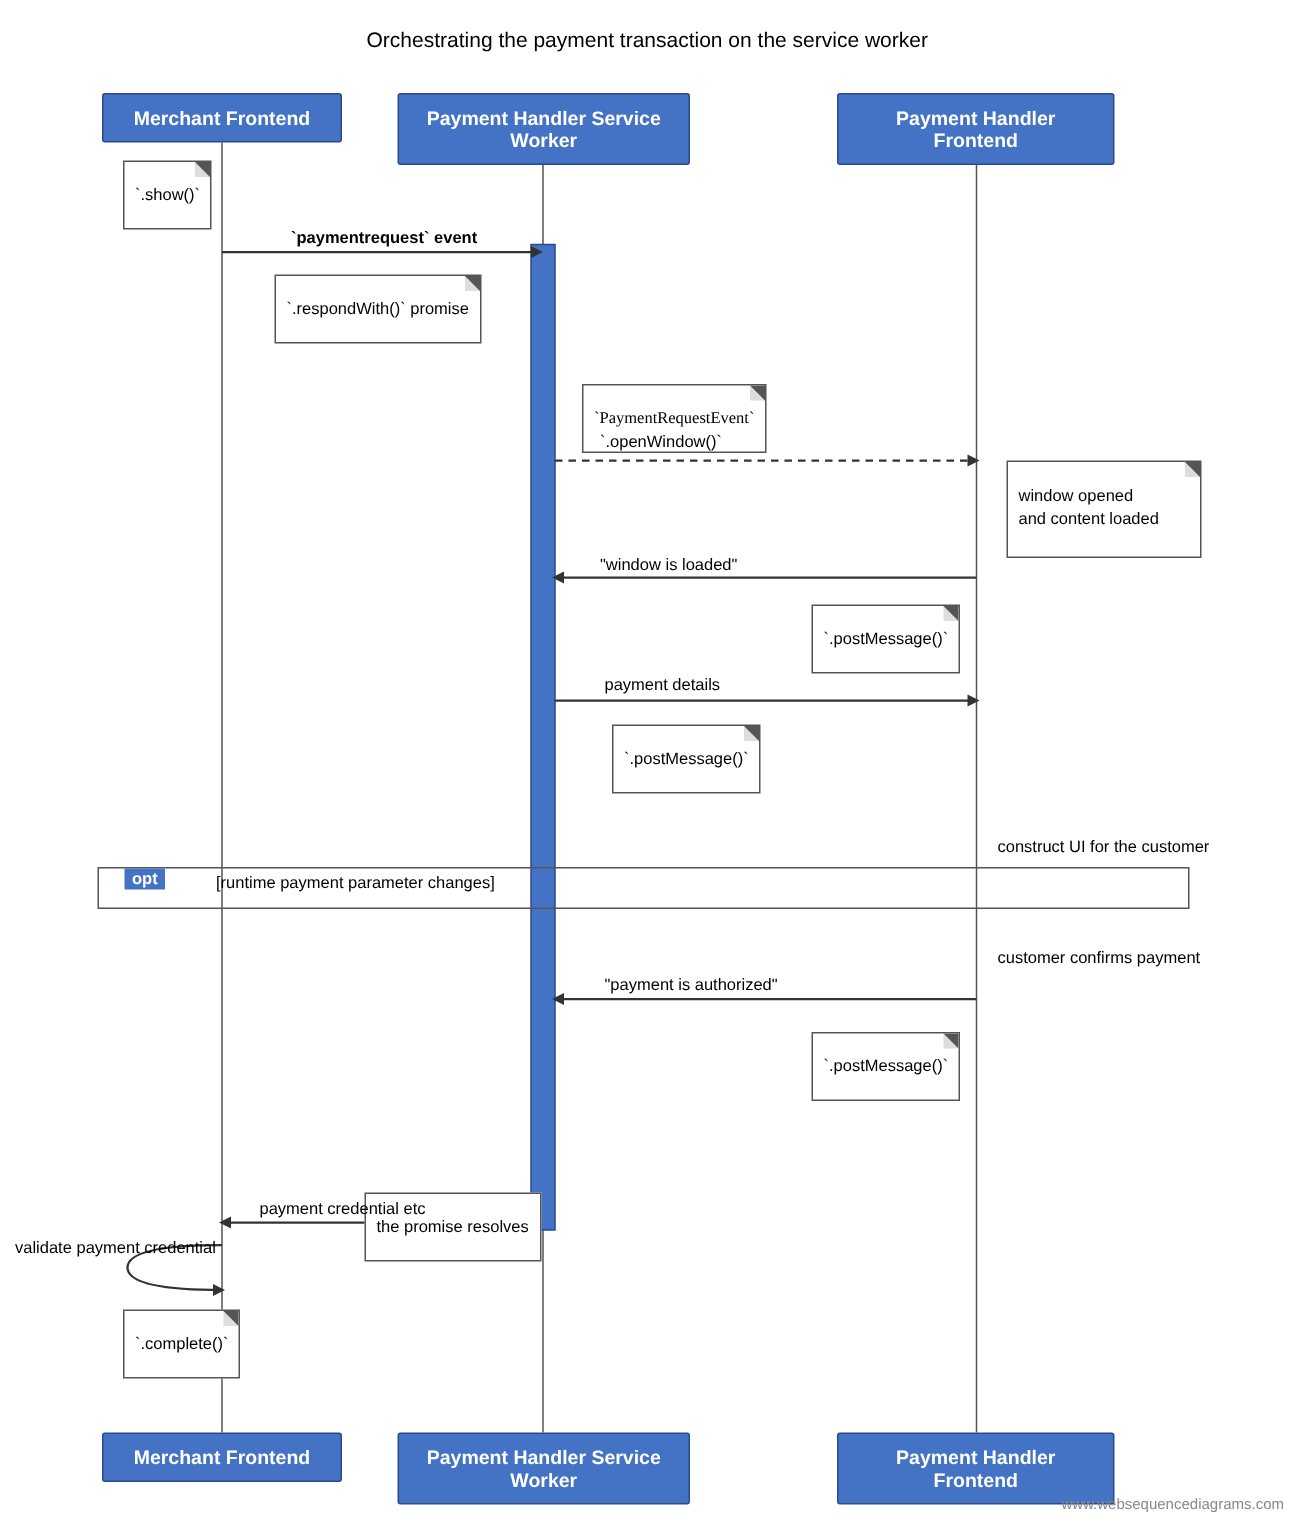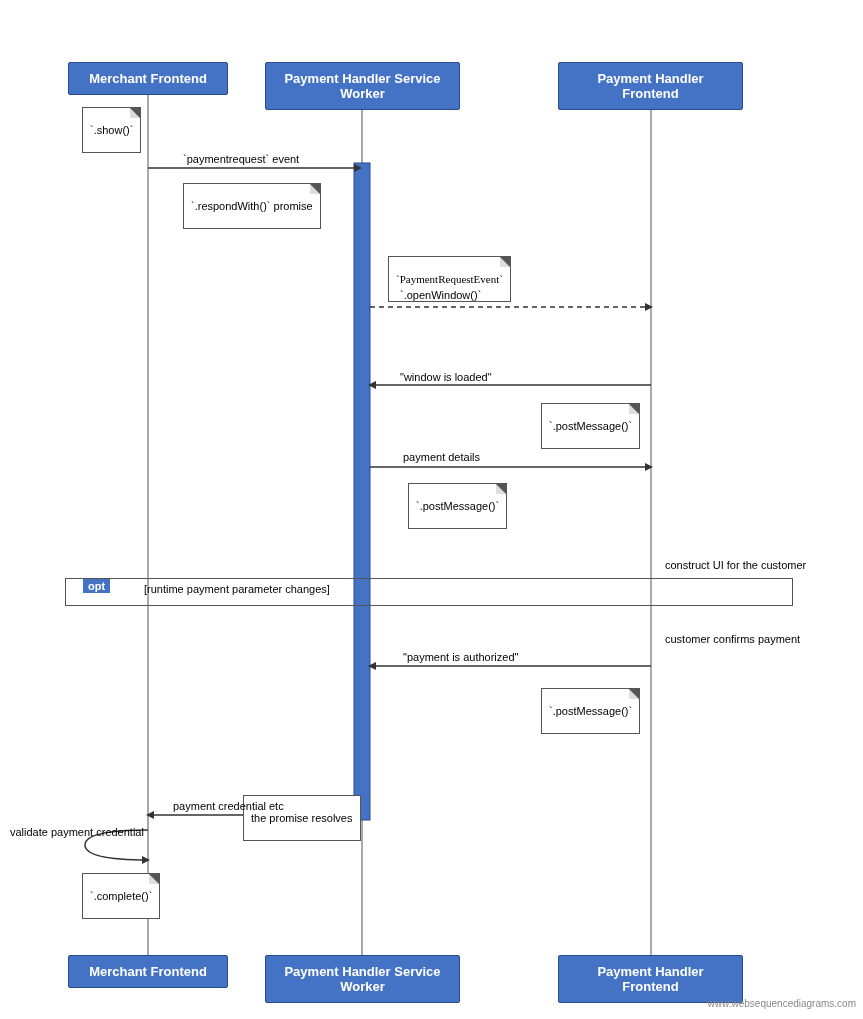--- a/index.html
+++ b/index.html
@@ -124,20 +124,21 @@
       font-size: 10px;
       color: #888;
       text-align: right;
     }
   </style>
 </head>
 <body>
 
 <div class="diagram-container">
 
+  <div class="title">Orchestrating the payment transaction on the service worker</div>
 
   <svg class="arrows">
 
     <line x1="148" y1="95" x2="148" y2="955" stroke="#555" stroke-width="1"></line>
 
     <line x1="362" y1="95" x2="362" y2="955" stroke="#555" stroke-width="1"></line>
 
     <line x1="651" y1="95" x2="651" y2="955" stroke="#555" stroke-width="1"></line>
 
     <rect x="354" y="163" width="16" height="657" fill="#4472C4" stroke="#2a4a8a" stroke-width="1"></rect>
@@ -166,36 +167,39 @@
   </svg>
 
   <div class="header-box" style="left:68px; top:62px; width:160px;">Merchant Frontend</div>
   <div class="header-box" style="left:265px; top:62px; width:195px;">Payment Handler Service Worker</div>
   <div class="header-box" style="left:558px; top:62px; width:185px;">Payment Handler Frontend</div>
 
   <div class="note-box dog-ear" style="left:82px; top:107px;">
     <span>`.show()`</span>
   </div>
 
-  <div class="arrow-label" style="left:183px; top:153px;">
+  <div class="arrow-label" style="left:194px; top:153px;font-weight:bold;">
     <span>`paymentrequest` event</span>
   </div>
 
   <div class="note-box dog-ear" style="left:183px; top:183px;">
     <span>`.respondWith()` promise</span>
   </div>
 
   <div class="note-box dog-ear" style="left:388px; top:256px;font-family:Liberation Serif, serif;">
     <span>`PaymentRequestEvent`</span>
   </div>
 
   <div class="arrow-label" style="left:400px; top:289px;">
     <span>`.openWindow()`</span>
   </div>
 
+  <div class="note-box dog-ear" style="left:671px; top:307px; white-space:normal; width:130px; line-height:1.4;">
+    <span>window opened<br>and content loaded</span>
+  </div>
 
   <div class="arrow-label" style="left:400px; top:371px;">
     <span>"window is loaded"</span>
   </div>
 
   <div class="note-box dog-ear" style="left:541px; top:403px;">
     <span>`.postMessage()`</span>
   </div>
 
   <div class="arrow-label" style="left:403px; top:451px;">

